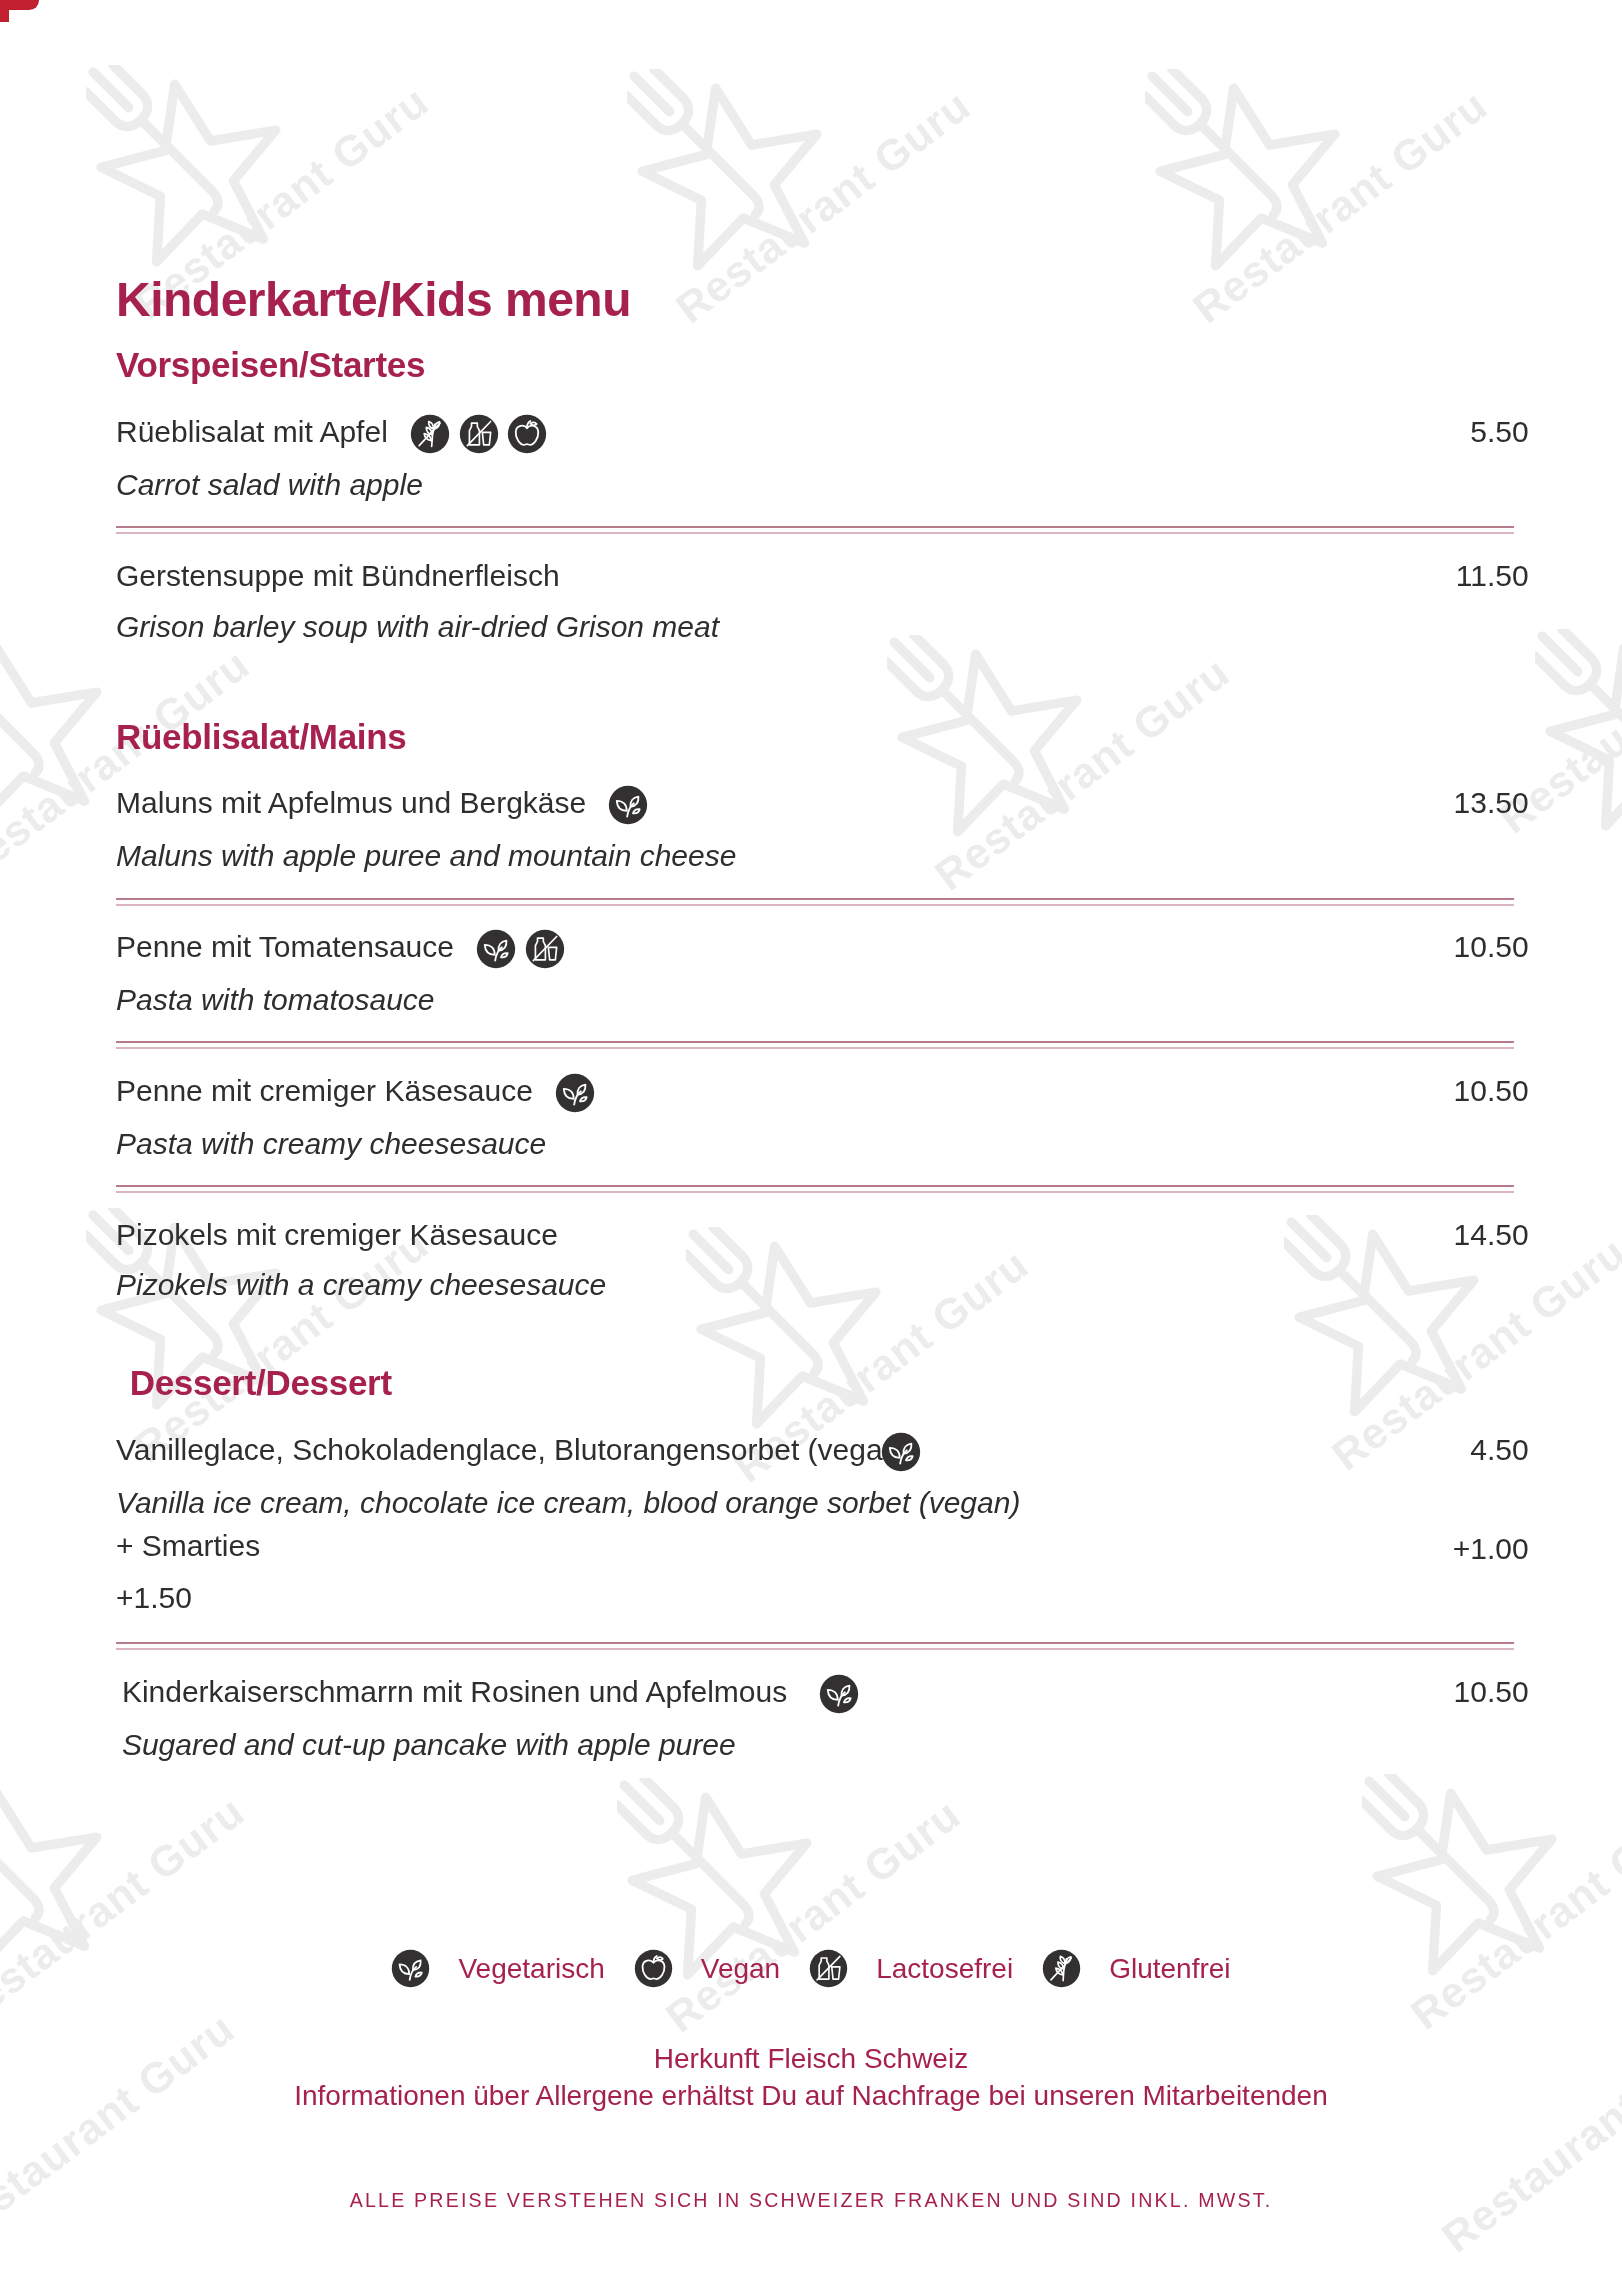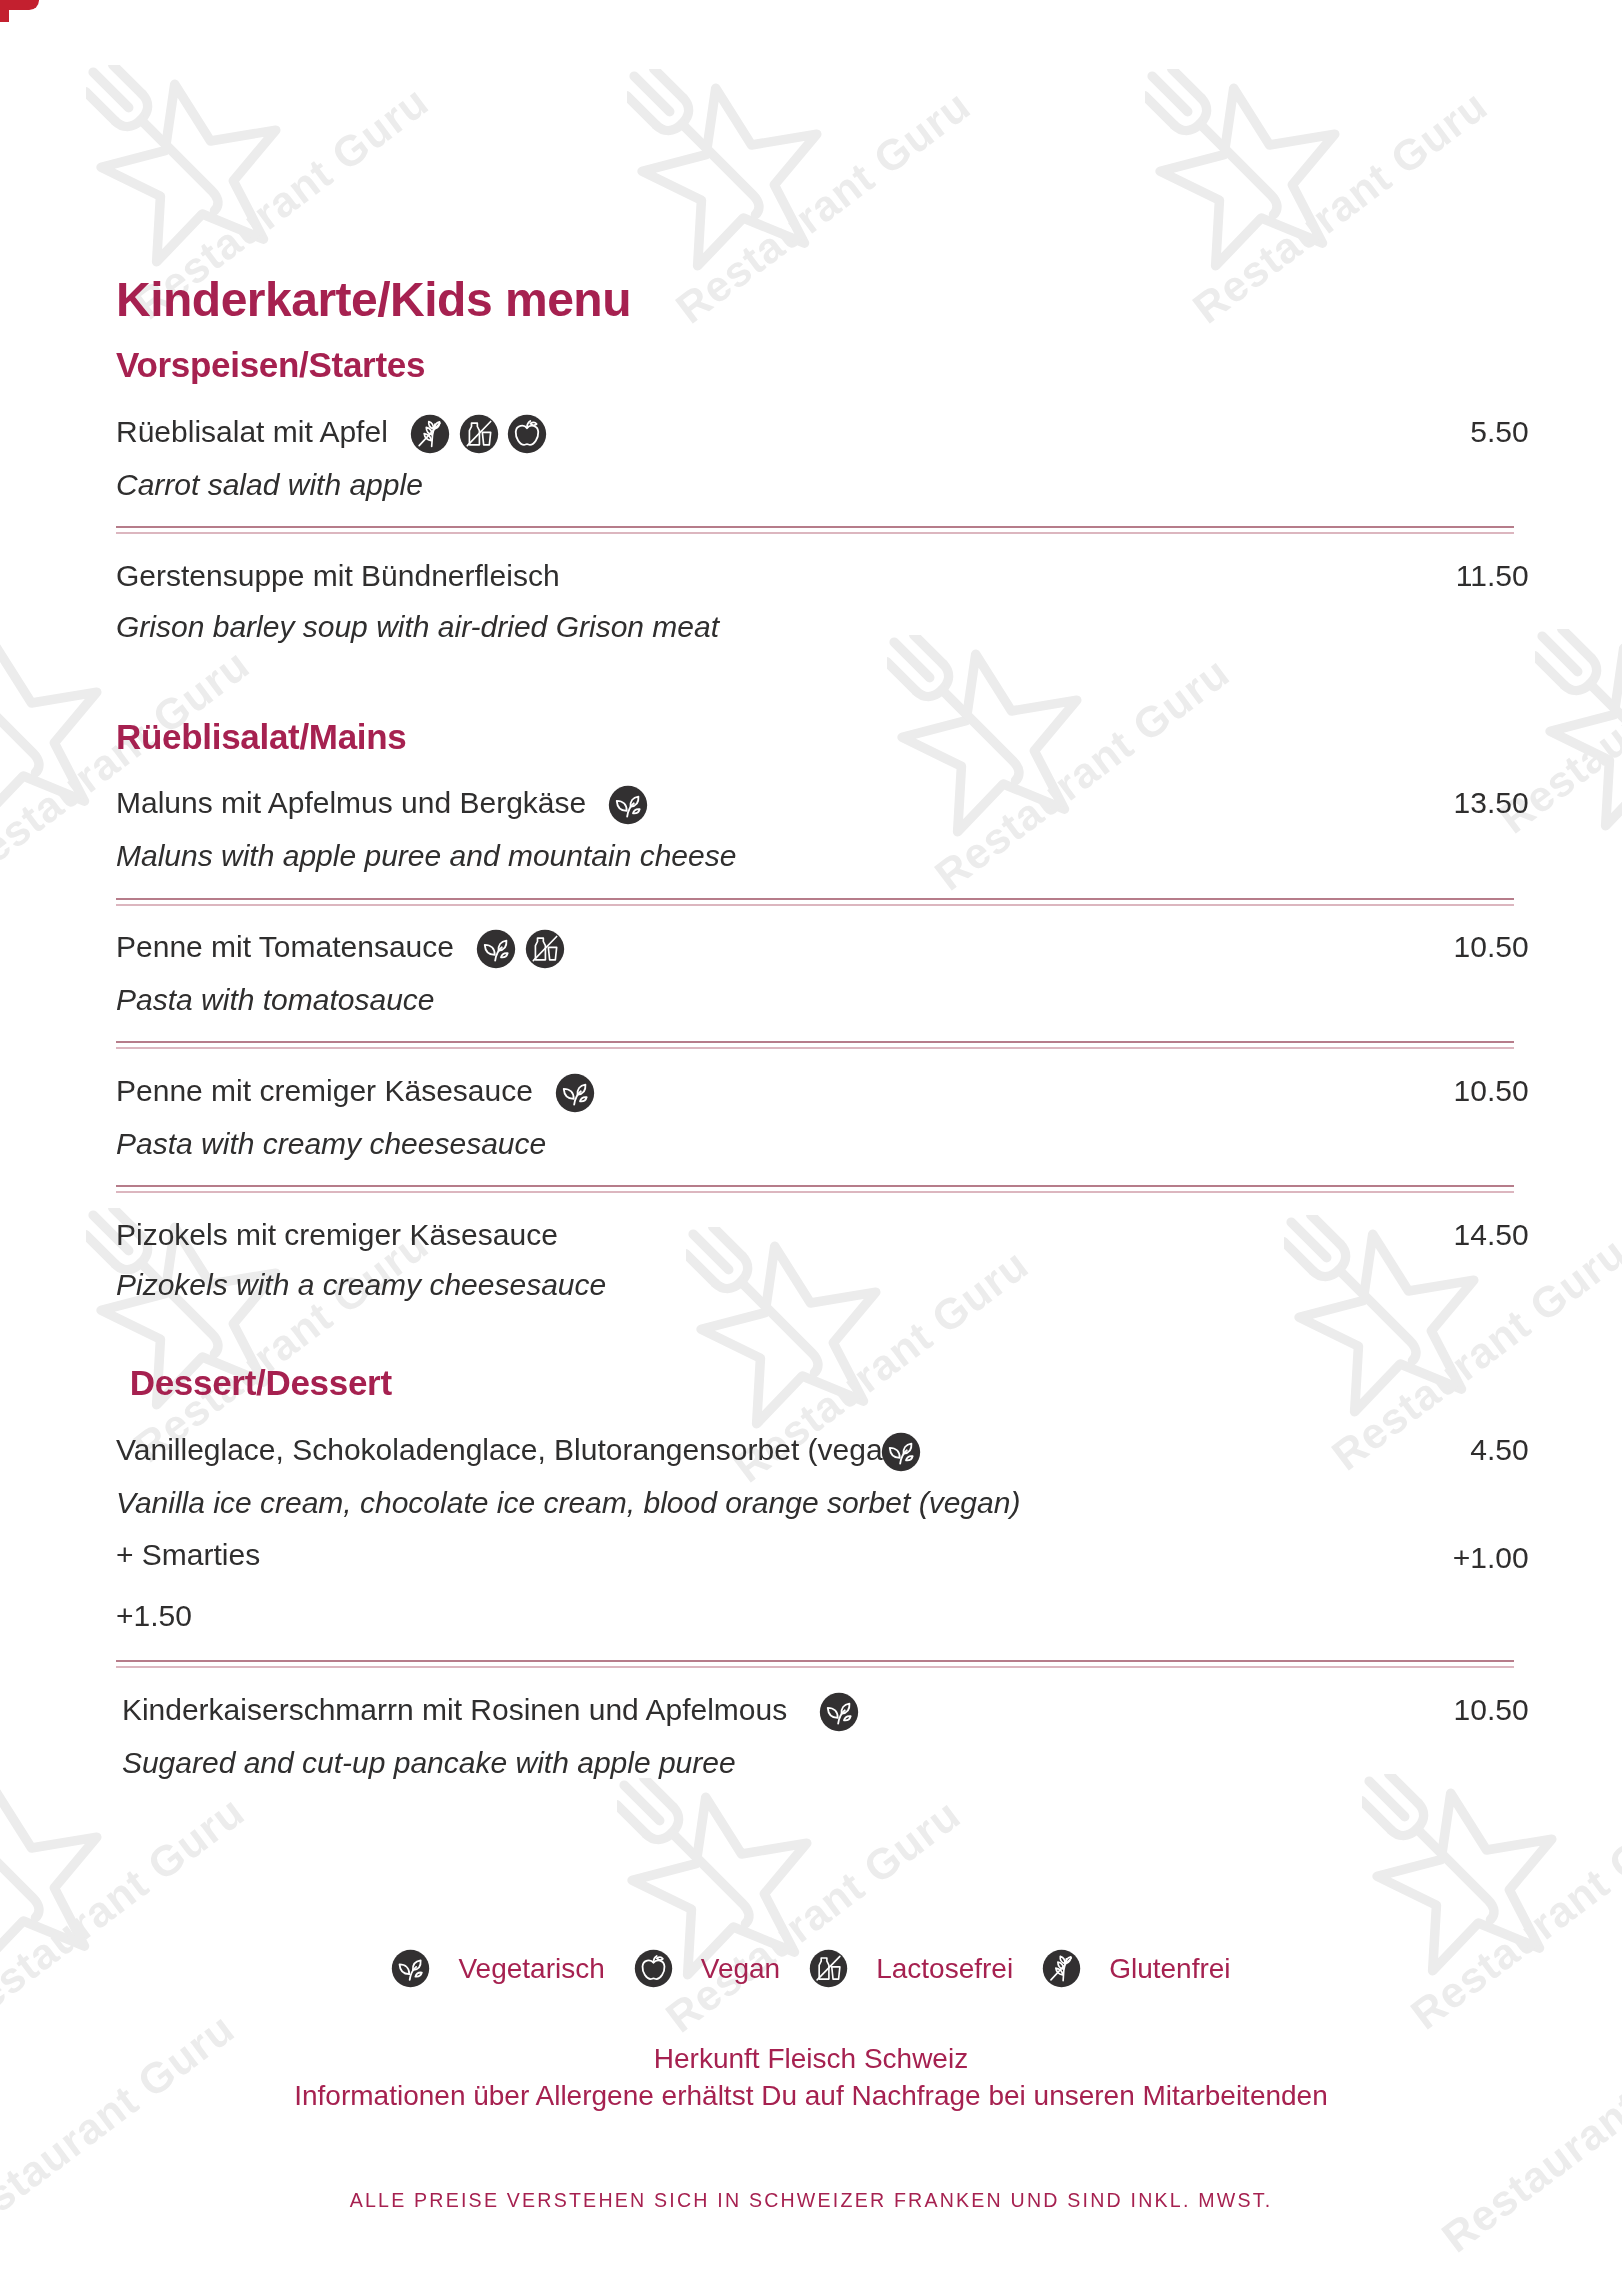--- a/index.html
+++ b/index.html
@@ -37,21 +37,21 @@
   .section.dessert h2.section-heading{padding-left:13.7px;}
   .accent{color:var(--accent);}
   .item{display:flex;align-items:flex-start;}
   .item-text{flex:1;min-width:0;}
   .line-de{font-size:30px;line-height:41px;white-space:nowrap;}
   .line-de .icons{display:inline-flex;gap:8.8px;vertical-align:middle;margin-left:13.7px;}
   .line-de .icons.overlap{margin-left:-37px;}
   .dot-icon{width:40px;height:40px;display:inline-block;}
   .line-en{font-size:30px;line-height:35px;font-style:italic;margin-top:12.7px;white-space:nowrap;}
   .price{font-size:30px;line-height:41px;text-align:right;margin-right:-14.7px;white-space:nowrap;}
-  .extra{display:flex;align-items:flex-start;margin-top:17px;}
+  .extra{display:flex;align-items:flex-start;margin-top:8px;}
   .extra .extra-label{flex:1;font-size:30px;line-height:35px;white-space:nowrap;}
   .extra .extra-label .it{font-style:italic;}
   .sep{height:3.9px;border-top:2px solid #b67c8a;border-bottom:2px solid #dcb6bf;margin:24.5px 0 20.6px 0;}
   .indent-sm{padding-left:5.9px;}
   
   .legend{position:absolute;left:0;right:0;top:1949px;display:flex;justify-content:center;align-items:center;gap:29px;z-index:1;}
   .legend-item{display:flex;align-items:center;gap:28px;}
   .legend-item .dot-icon{width:39px;height:39px;}
   .legend-label{font-size:28px;color:var(--accent);}
   .origin-note,.allergen-note{position:absolute;left:0;right:0;text-align:center;color:var(--accent);font-size:28px;z-index:1;}

